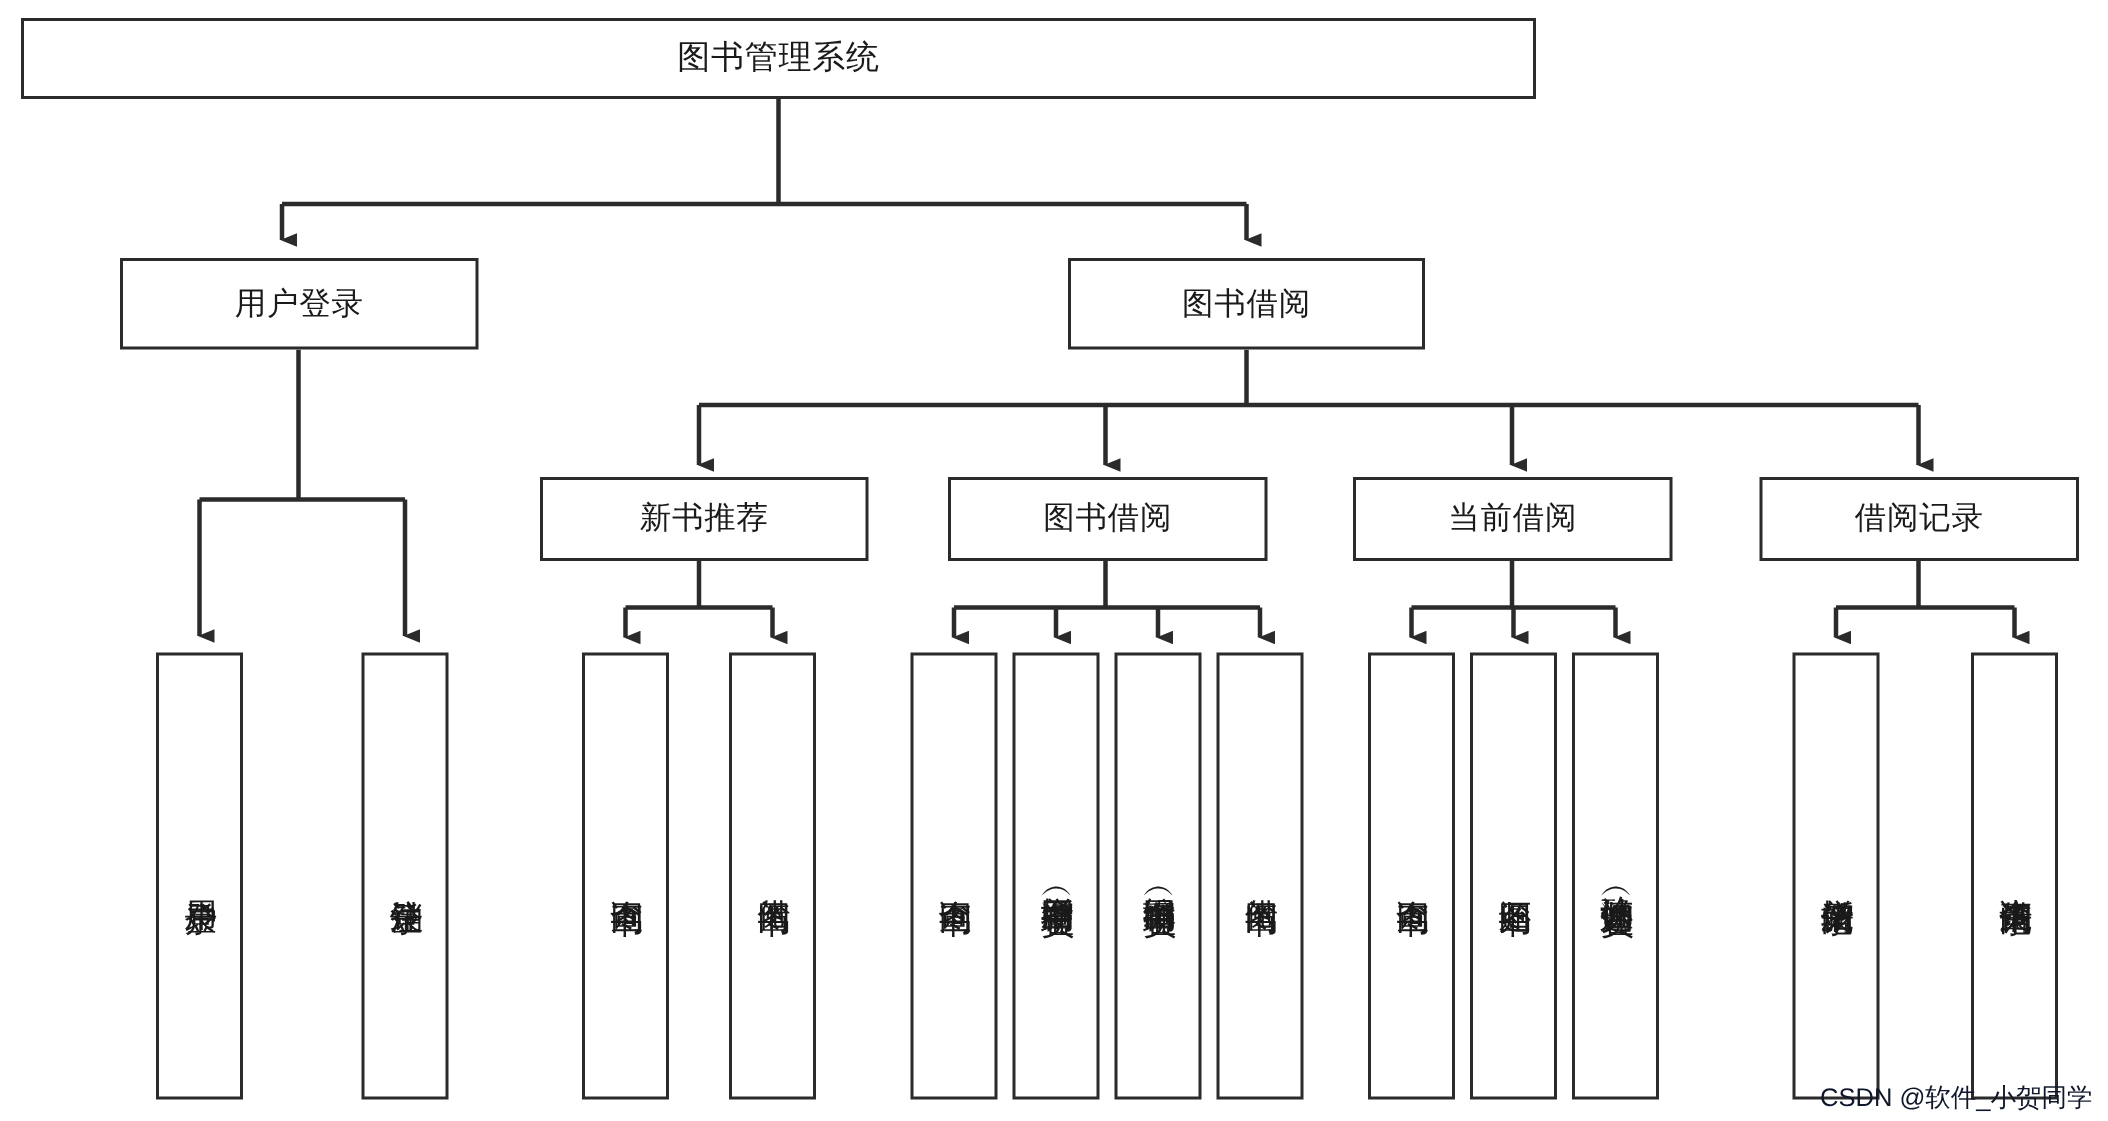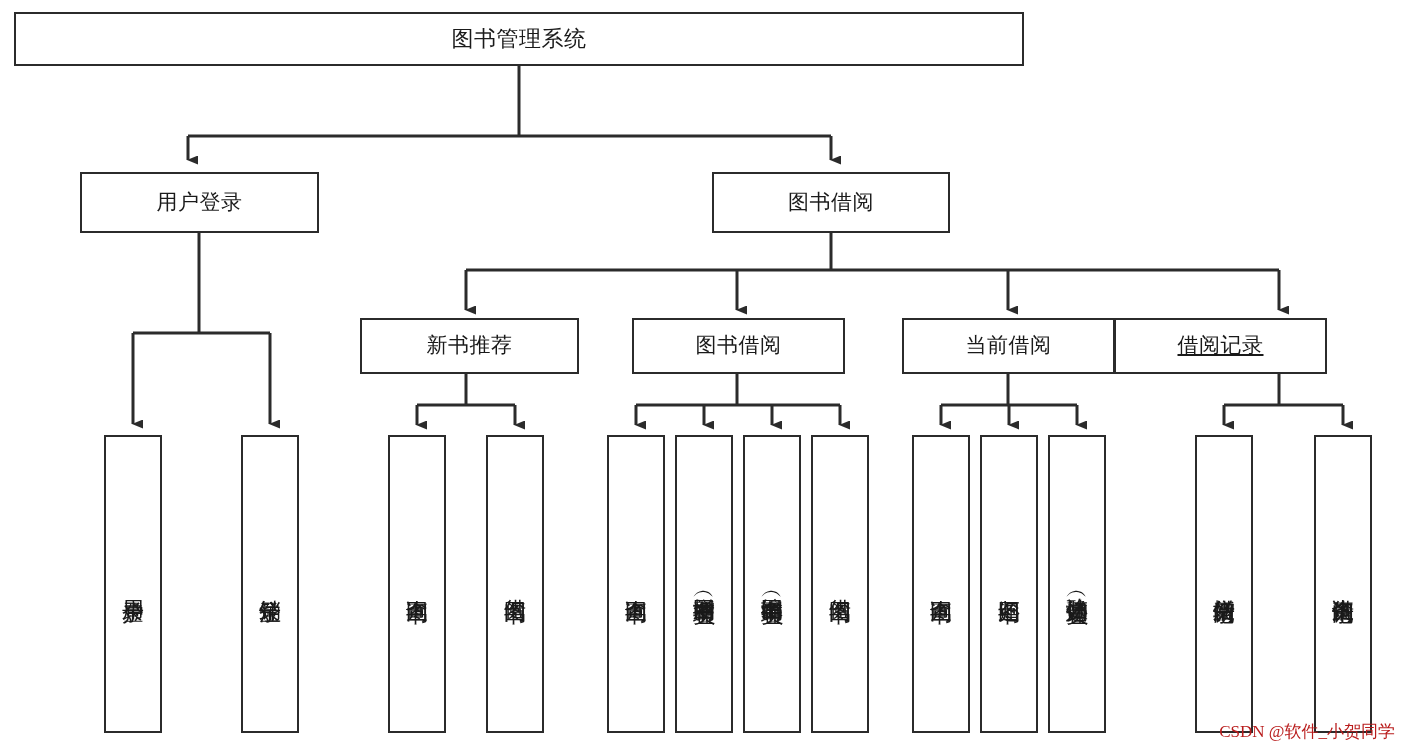--- a/index.html
+++ b/index.html
@@ -59,23 +59,23 @@
   .node-v .vlabel {
     writing-mode: vertical-rl;
     text-orientation: upright;
     display: block;
   }
   #watermark {
     position: absolute;
     right: 10px;
     bottom: 4px;
     font-size: 17px;
-    color: #b91c1c;
+    color: #0f172a;
     white-space: nowrap;
-    font-family: Liberation Serif, serif;
+    font-family: Liberation Sans, sans-serif;
   }
 </style>
 </head>
 <body>
 
 <div id="diagram-root">
 
   <svg id="edge-layer" viewBox="0 0 1405 747" width="1405" height="747" xmlns="http://www.w3.org/2000/svg">
     <defs>
       <marker id="arrowhead" markerWidth="9" markerHeight="11" refX="4.5" refY="10" orient="auto" markerUnits="userSpaceOnUse">
@@ -139,21 +139,21 @@
 
   <div class="node node-h" style="left:360px; top:318px; width:219px; height:56px;">
     <span>新书推荐</span>
   </div>
   <div class="node node-h" style="left:632px; top:318px; width:213px; height:56px;">
     <span>图书借阅</span>
   </div>
   <div class="node node-h" style="left:902px; top:318px; width:213px; height:56px;">
     <span>当前借阅</span>
   </div>
-  <div class="node node-h" style="left:1114px; top:318px; width:213px; height:56px;text-decoration:underline;">
+  <div class="node node-h" style="left:1173px; top:318px; width:213px; height:56px;">
     <span>借阅记录</span>
   </div>
 
   <div class="node node-v" style="left:104px; top:435px; width:58px; height:298px;">
     <span class="vlabel">用户登录</span>
   </div>
   <div class="node node-v" style="left:241px; top:435px; width:58px; height:298px;">
     <span class="vlabel">注销登录</span>
   </div>
 

